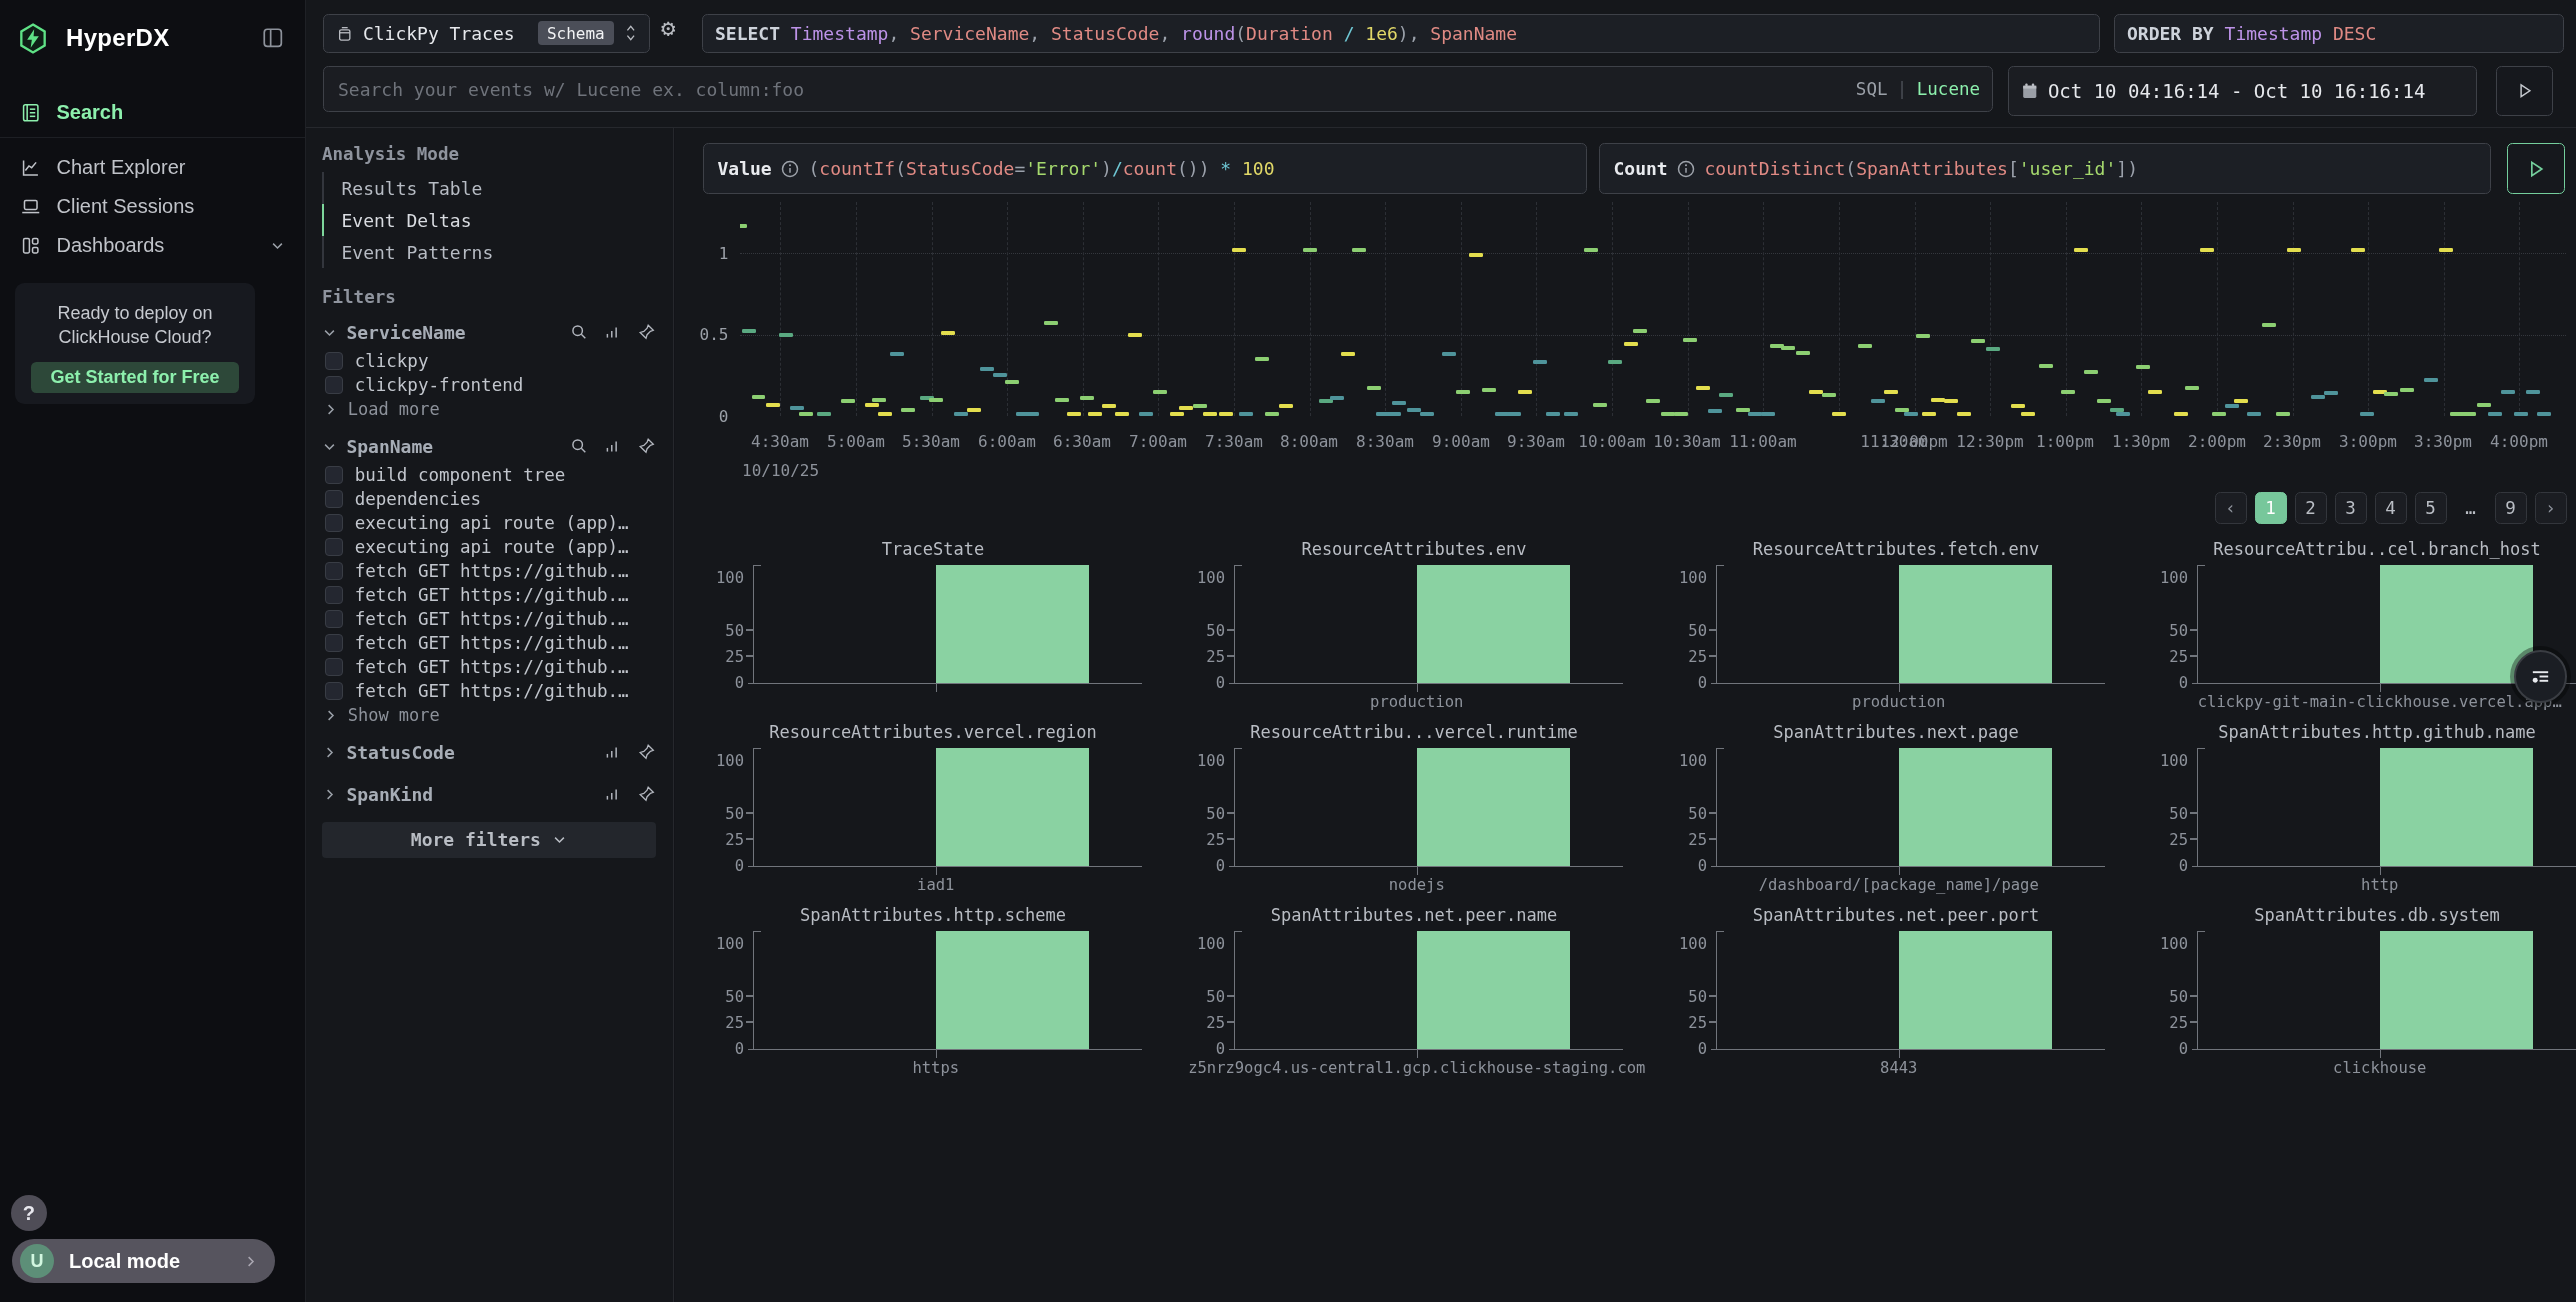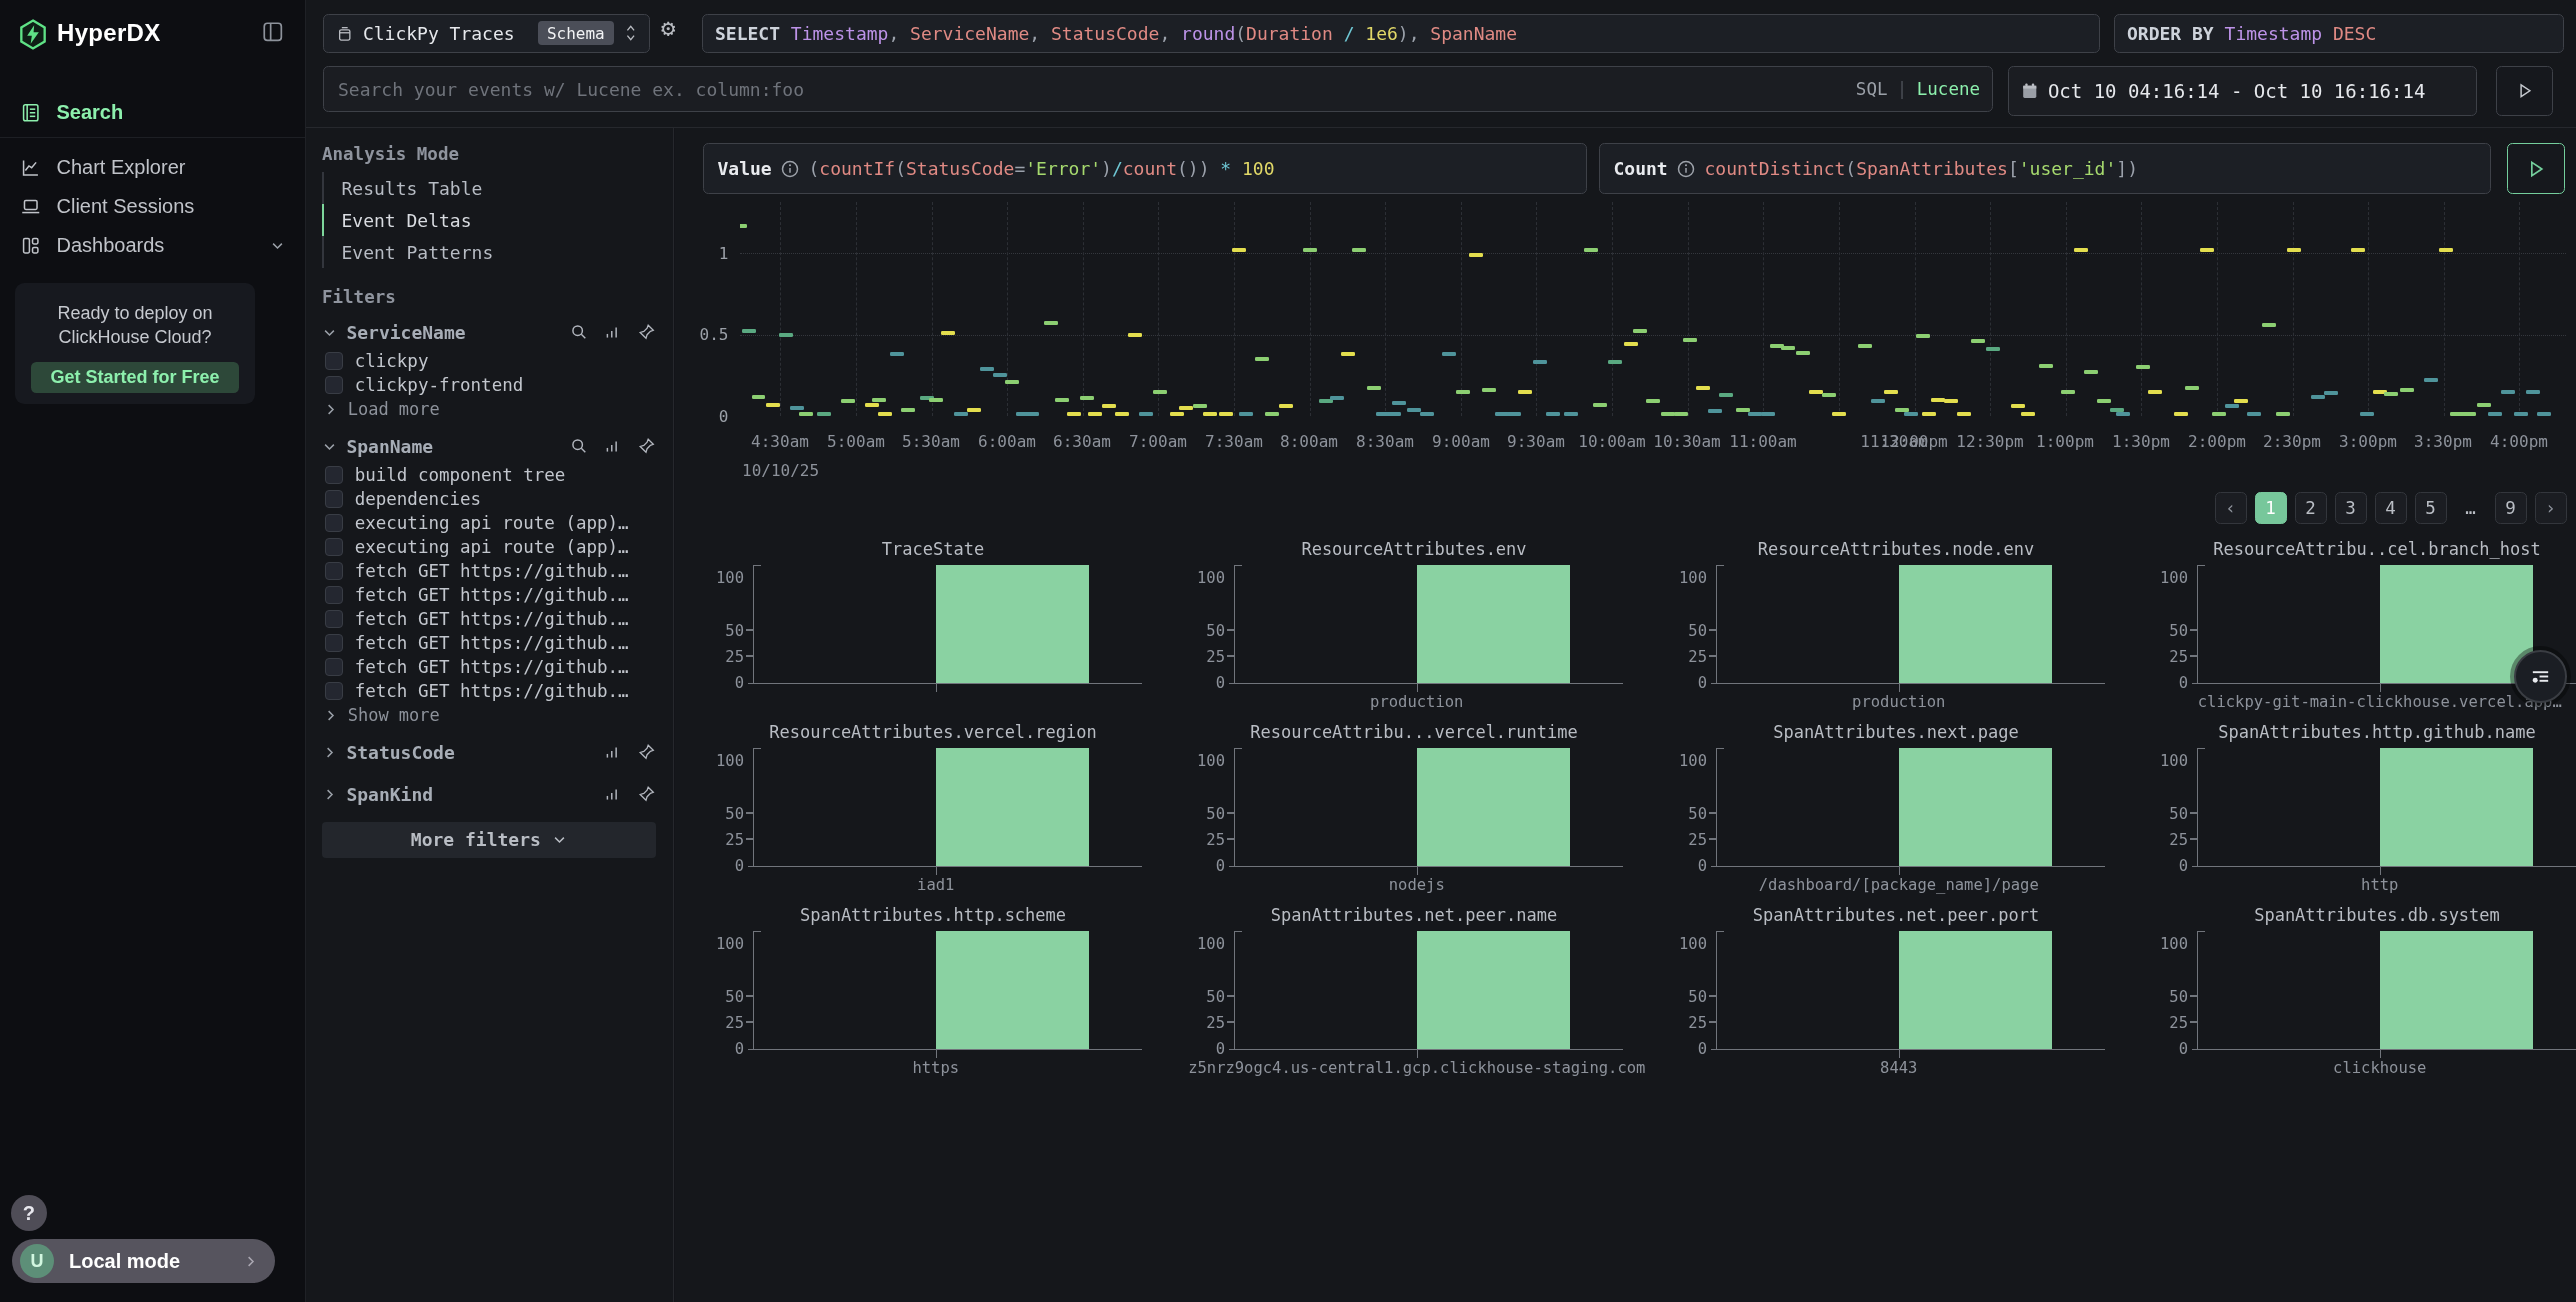--- a/index.html
+++ b/index.html
@@ -2,21 +2,21 @@
 <html style="font-size:10.8px"><head>
 <meta charset="utf-8">
 <style>
   html,body{margin:0;padding:0;background:#131419;width:2576px;height:1302px;overflow:hidden;
     font-family:"DejaVu Sans Mono",monospace;color:#c9cdd4;}
   *{box-sizing:border-box;}
   svg{display:block;}
 
   
   #sidebar{position:absolute;left:0;top:0;width:306px;height:1302px;background:#0d0e12;border-right:1.3px solid #1f2126;}
-  .logo-row{position:absolute;left:19px;top:19px;right:19px;height:38px;display:flex;gap:10px;}
+  .logo-row{position:absolute;left:19px;top:19px;right:19px;height:38px;display:flex;align-items:center;gap:19px;}
   .logo-title{font-family:"Liberation Sans",sans-serif;font-weight:bold;font-size:24px;color:#fff;letter-spacing:0.3px;}
   .collapse-btn{margin-left:auto;cursor:pointer;}
   .nav{position:absolute;left:0;top:93px;right:0;}
   .nav-item{display:flex;align-items:center;gap:15px;height:39px;padding:0 20px;
     font-family:"Liberation Sans",sans-serif;font-size:20px;color:#c0c3c9;cursor:pointer;}
   .nav-item.active{color:#8df0ad;font-weight:bold;}
   .nav-item .chev{margin-left:auto;color:#9a9ea6;}
   .nav-divider{height:0;border-top:1.3px solid #1d1f24;margin:5.4px 0 9.4px 0;}
   .promo{position:absolute;left:15px;top:283px;width:240px;height:121px;background:#17191f;border-radius:9.4px;
     padding:17.5px 16px 15px 16px;text-align:center;}
@@ -722,21 +722,21 @@
           <div class="ytick-lab" style="top:4.2px">100</div>
           <div class="mini-bar" style="height:118px;background:#8ad2a2"></div>
           <div class="yaxis"></div>
           <div class="yaxis-cap"></div>
           <div class="xaxis"></div>
           <div class="xtick"></div>
           <div class="mini-xlab">production</div>
         </div>
       </div>
       <div class="cell" style="left: 963px; top: 0px;">
-        <div class="cell-title">ResourceAttributes.node.env</div>
+        <div class="cell-title">ResourceAttributes.fetch.env</div>
         <div class="mini-plot">
           <div class="ytick-lab" style="top:109px">0</div>
           <div class="ytick-dash" style="bottom:26px"></div>
           <div class="ytick-lab" style="top:83px">25</div>
           <div class="ytick-dash" style="bottom:52px"></div>
           <div class="ytick-lab" style="top:57px">50</div>
           <div class="ytick-lab" style="top:4.2px">100</div>
           <div class="mini-bar" style="height:118px;background:#8ad2a2"></div>
           <div class="yaxis"></div>
           <div class="yaxis-cap"></div>

